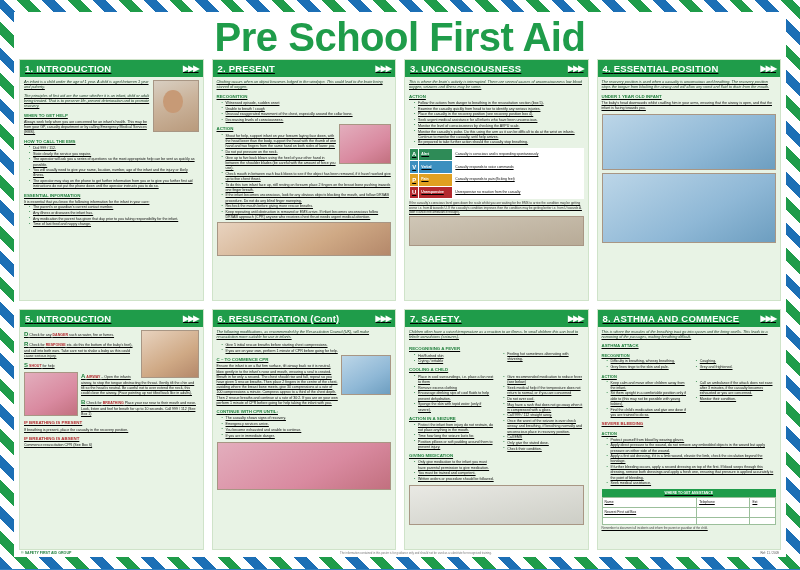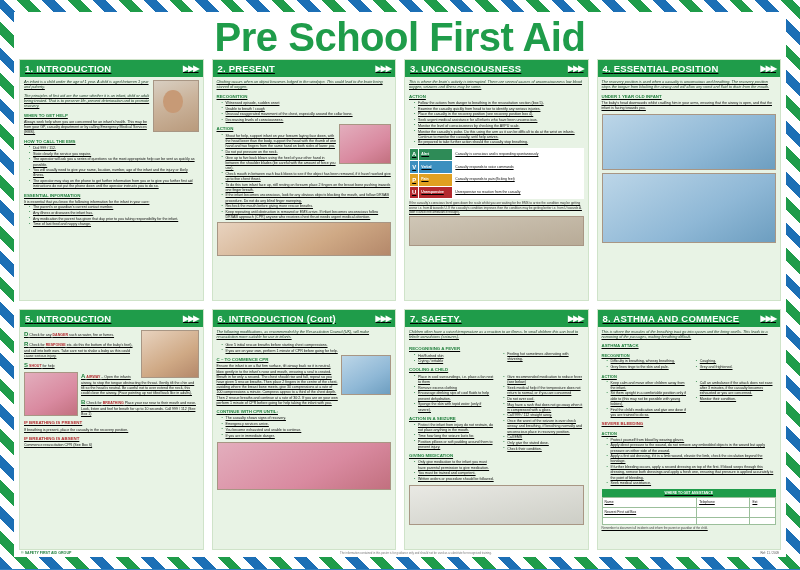--- a/index.html
+++ b/index.html
@@ -330,21 +330,21 @@
           <div>If breathing is present, place the casualty in the recovery position.</div>
           <div class="sub red">IF BREATHING IS ABSENT</div>
           <div>Commence resuscitation CPR (See Box 6)</div>
         </div>
       </div>
 
       <div class="panel">
         <div class="panel-head">
           <span>
             <span>6.</span>
-            <span>INTRODUCTION (Cont)</span>
+            <span>RESUSCITATION (Cont)</span>
           </span>
           <span class="arrows">▶▶▶</span>
         </div>
         <div class="panel-body">
           <p class="intro-italic">The following modifications, as recommended by the Resuscitation Council (UK), will make resuscitation more suitable for use in infants.</p>
           <ul>
             <li>Give 5 initial rescue breaths before starting chest compressions.</li>
             <li>If you are on your own, perform 1 minute of CPR before going for help.</li>
           </ul>
           <div class="photo ph-blue p-float-right" style="width:50px;height:40px;"></div>

